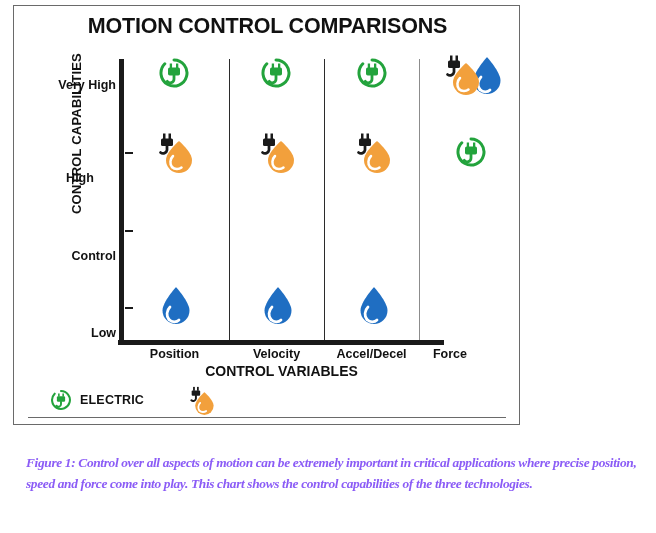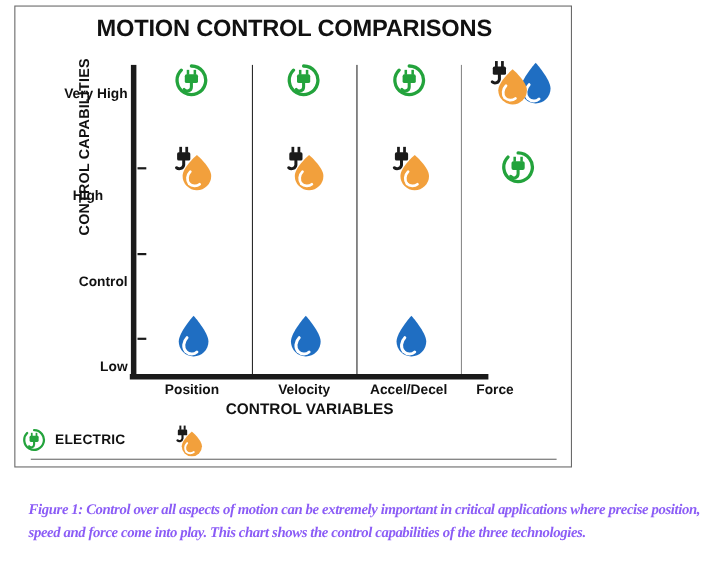--- a/index.html
+++ b/index.html
@@ -163,21 +163,21 @@
     height: 0;
   }
   .icon {
     position: absolute;
     display: block;
   }
 
   
   #legend {
     position: absolute;
-    left: 0;
+    left: 30px;
     top: 377px;
     width: 480px;
     height: 34px;
   }
   .legend-item {
     position: absolute;
     top: 0;
     height: 34px;
     display: flex;
     align-items: center;

